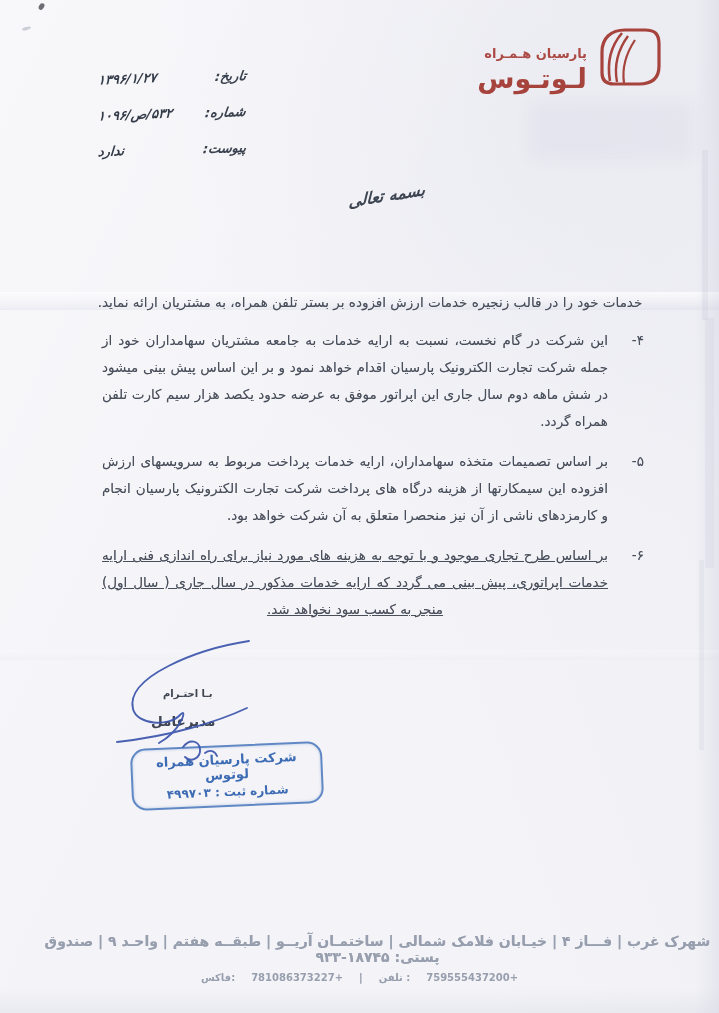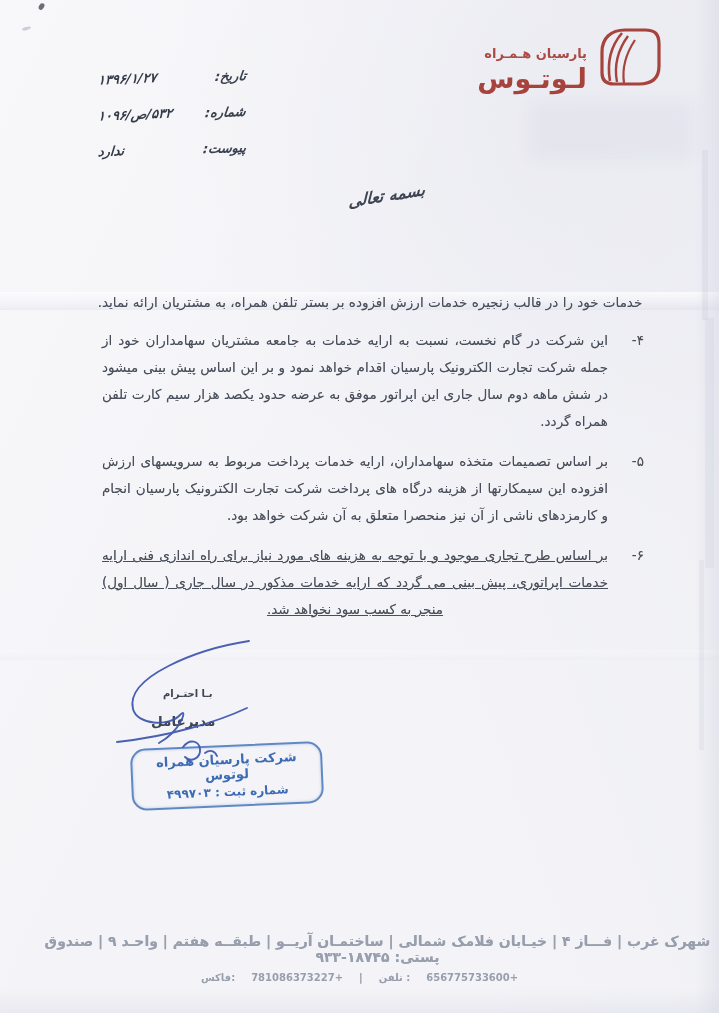--- a/index.html
+++ b/index.html
@@ -159,17 +159,17 @@
     <div class="stamp-line2">شماره ثبت : ۴۹۹۷۰۳</div>
   </div>
 
   <footer class="footer">
     <div class="footer-line1">شهرک غرب | فـــاز ۴ | خیـابان فلامک شمالی | ساختمـان آریــو | طبقــه هفتم | واحـد ۹ | صندوق پستی: ۱۸۷۴۵-۹۳۳</div>
     <div class="footer-line2">
       <span>فاکس:</span>
       <span>781086373227+</span>
       <span class="sep">|</span>
       <span>تلفن :</span>
-      <span>656775733600+</span>
+      <span>759555437200+</span>
     </div>
   </footer>
 
 </div>
 
 </body></html>

